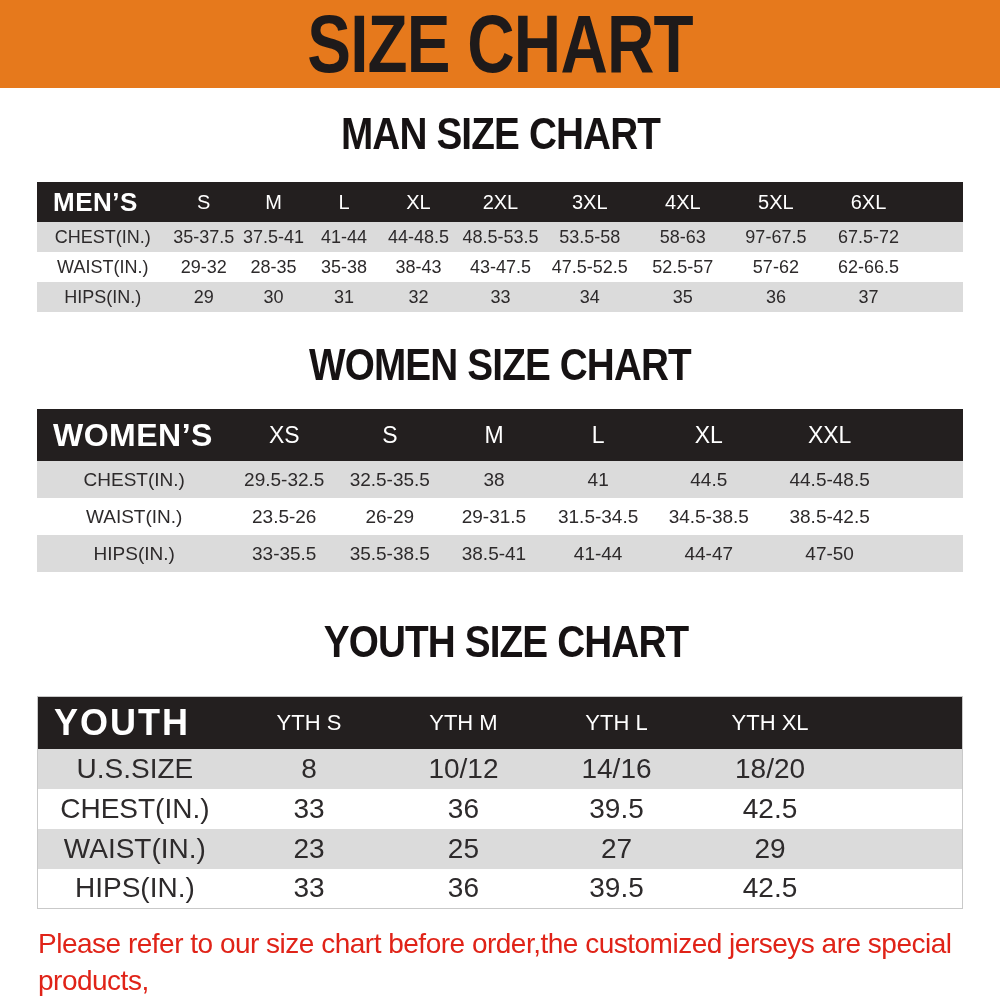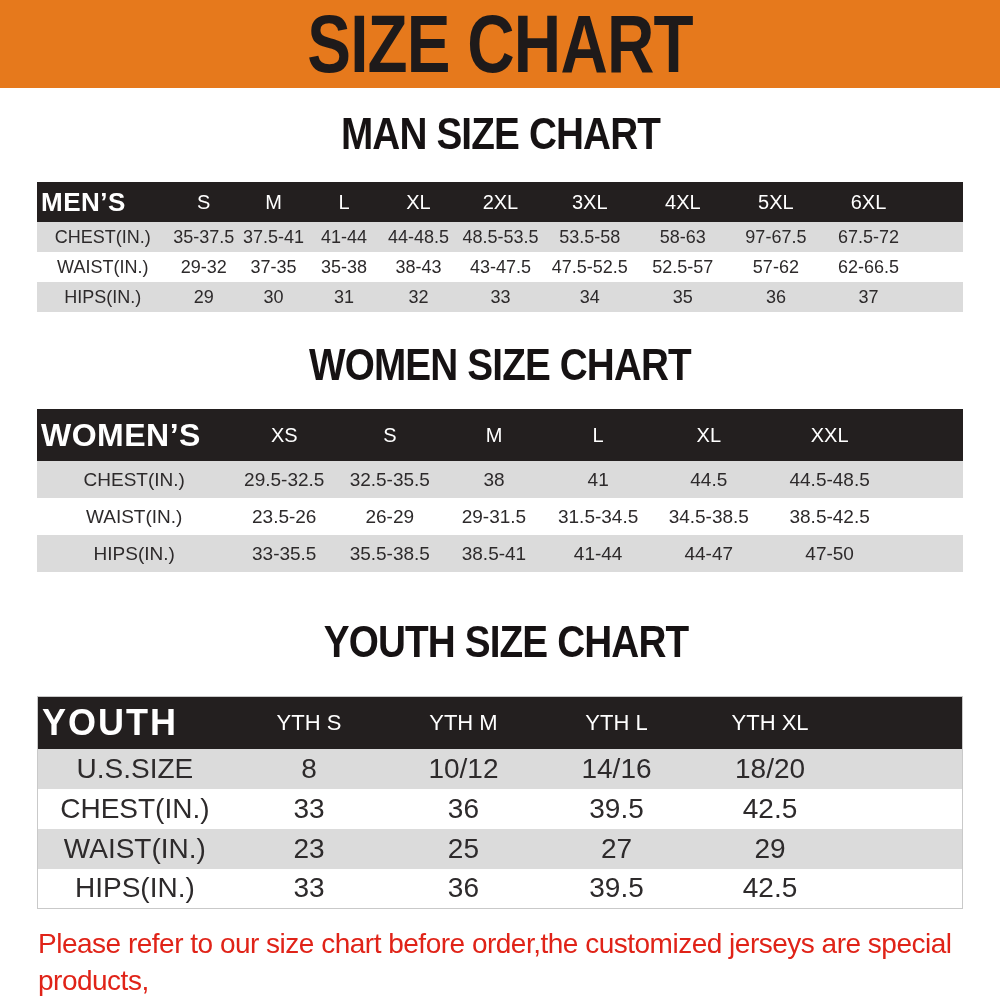--- a/index.html
+++ b/index.html
@@ -60,32 +60,32 @@
     margin-left: 37px;
   }
   table.size-table th, table.size-table td {
     text-align: center;
     vertical-align: middle;
     padding: 0;
     overflow: hidden;
     white-space: nowrap;
   }
   tr.head-row th { background: #231F1F; color: #ffffff; font-weight: normal; }
-  tr.head-row th.corner { text-align: left; padding-left: 4px; font-weight: bold; }
+  tr.head-row th.corner { text-align: left; padding-left: 16px; font-weight: bold; }
   tr.shade td { background: #DBDBDB; }
   tr.plain td { background: #ffffff; }
   td.rowlabel, td { color: #2D2A2B; }
 
   
   table.t-men tr.head-row th { height: 40px; font-size: 20px; }
   table.t-men tr.head-row th.corner { font-size: 26px; letter-spacing: 0.5px; }
   table.t-men td { height: 30px; font-size: 18px; }
 
   
-  table.t-women tr.head-row th { height: 52px; font-size: 20px; }
+  table.t-women tr.head-row th { height: 52px; font-size: 23px; }
   table.t-women tr.head-row th.corner { font-size: 32px; letter-spacing: 0.5px; }
   table.t-women td { height: 37px; font-size: 19px; }
 
   
   table.t-youth { border: 1px solid #C9C9C9; }
   table.t-youth tr.head-row th { height: 52px; font-size: 22px; }
   table.t-youth tr.head-row th.corner { font-size: 36px; letter-spacing: 2px; }
   table.t-youth td { height: 40px; font-size: 28px; }
 
   
@@ -147,21 +147,21 @@
           <td>48.5-53.5</td>
           <td>53.5-58</td>
           <td>58-63</td>
           <td>97-67.5</td>
           <td>67.5-72</td>
           <td></td>
         </tr>
         <tr class="plain">
           <td class="rowlabel">WAIST(IN.)</td>
           <td>29-32</td>
-          <td>37-35</td>
+          <td>28-35</td>
           <td>35-38</td>
           <td>38-43</td>
           <td>43-47.5</td>
           <td>47.5-52.5</td>
           <td>52.5-57</td>
           <td>57-62</td>
           <td>62-66.5</td>
           <td></td>
         </tr>
         <tr class="shade">

